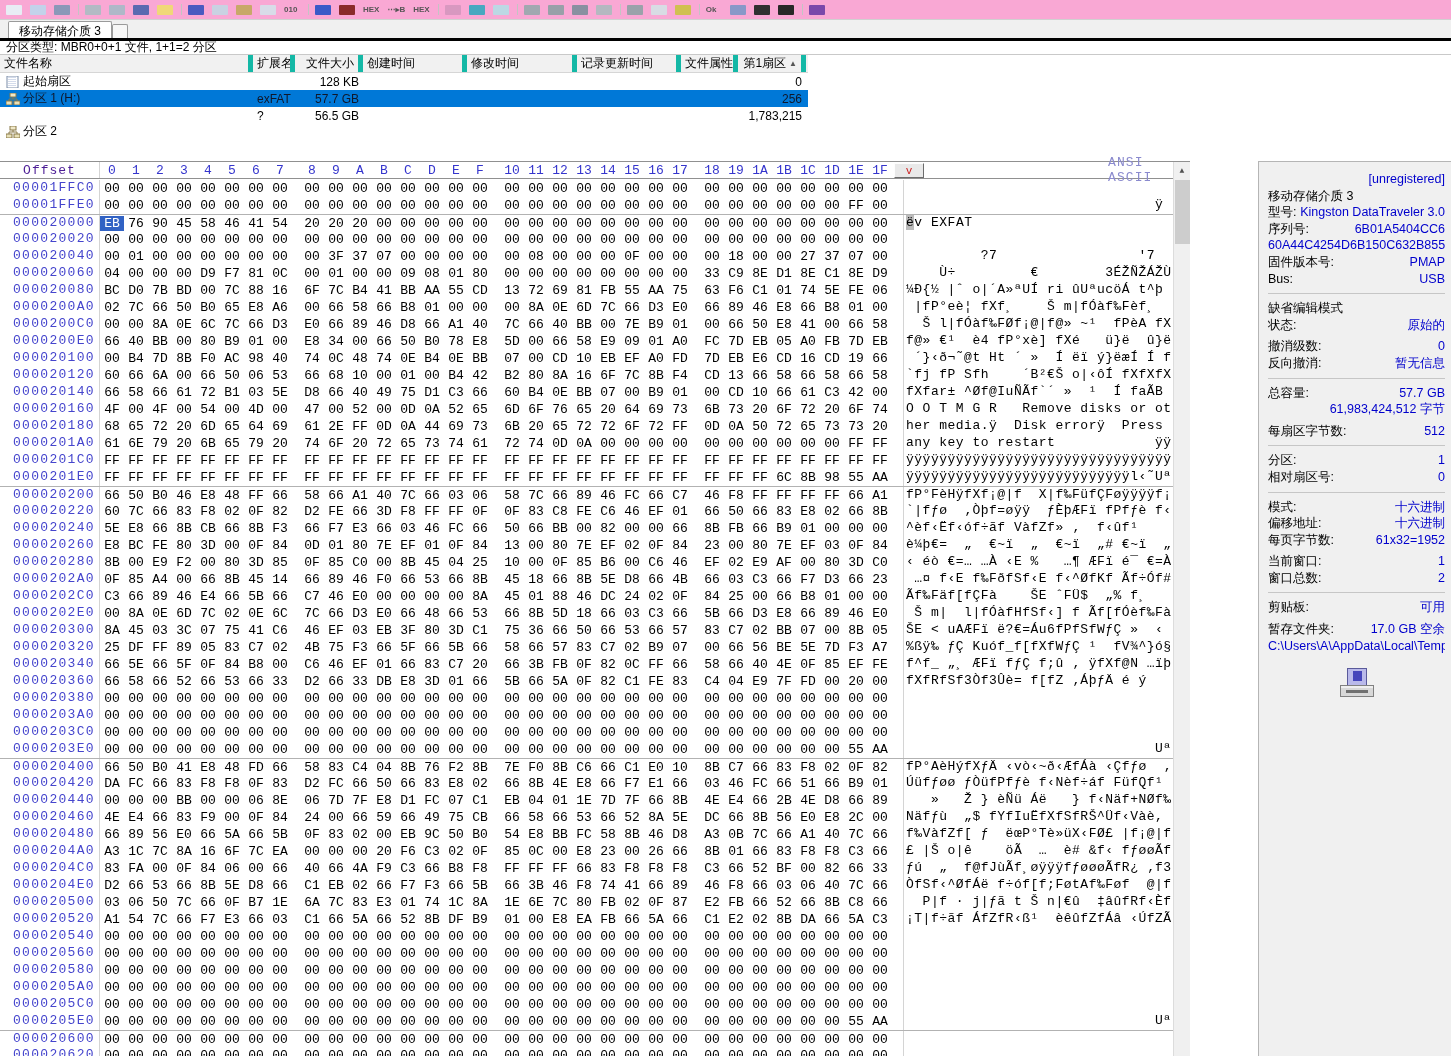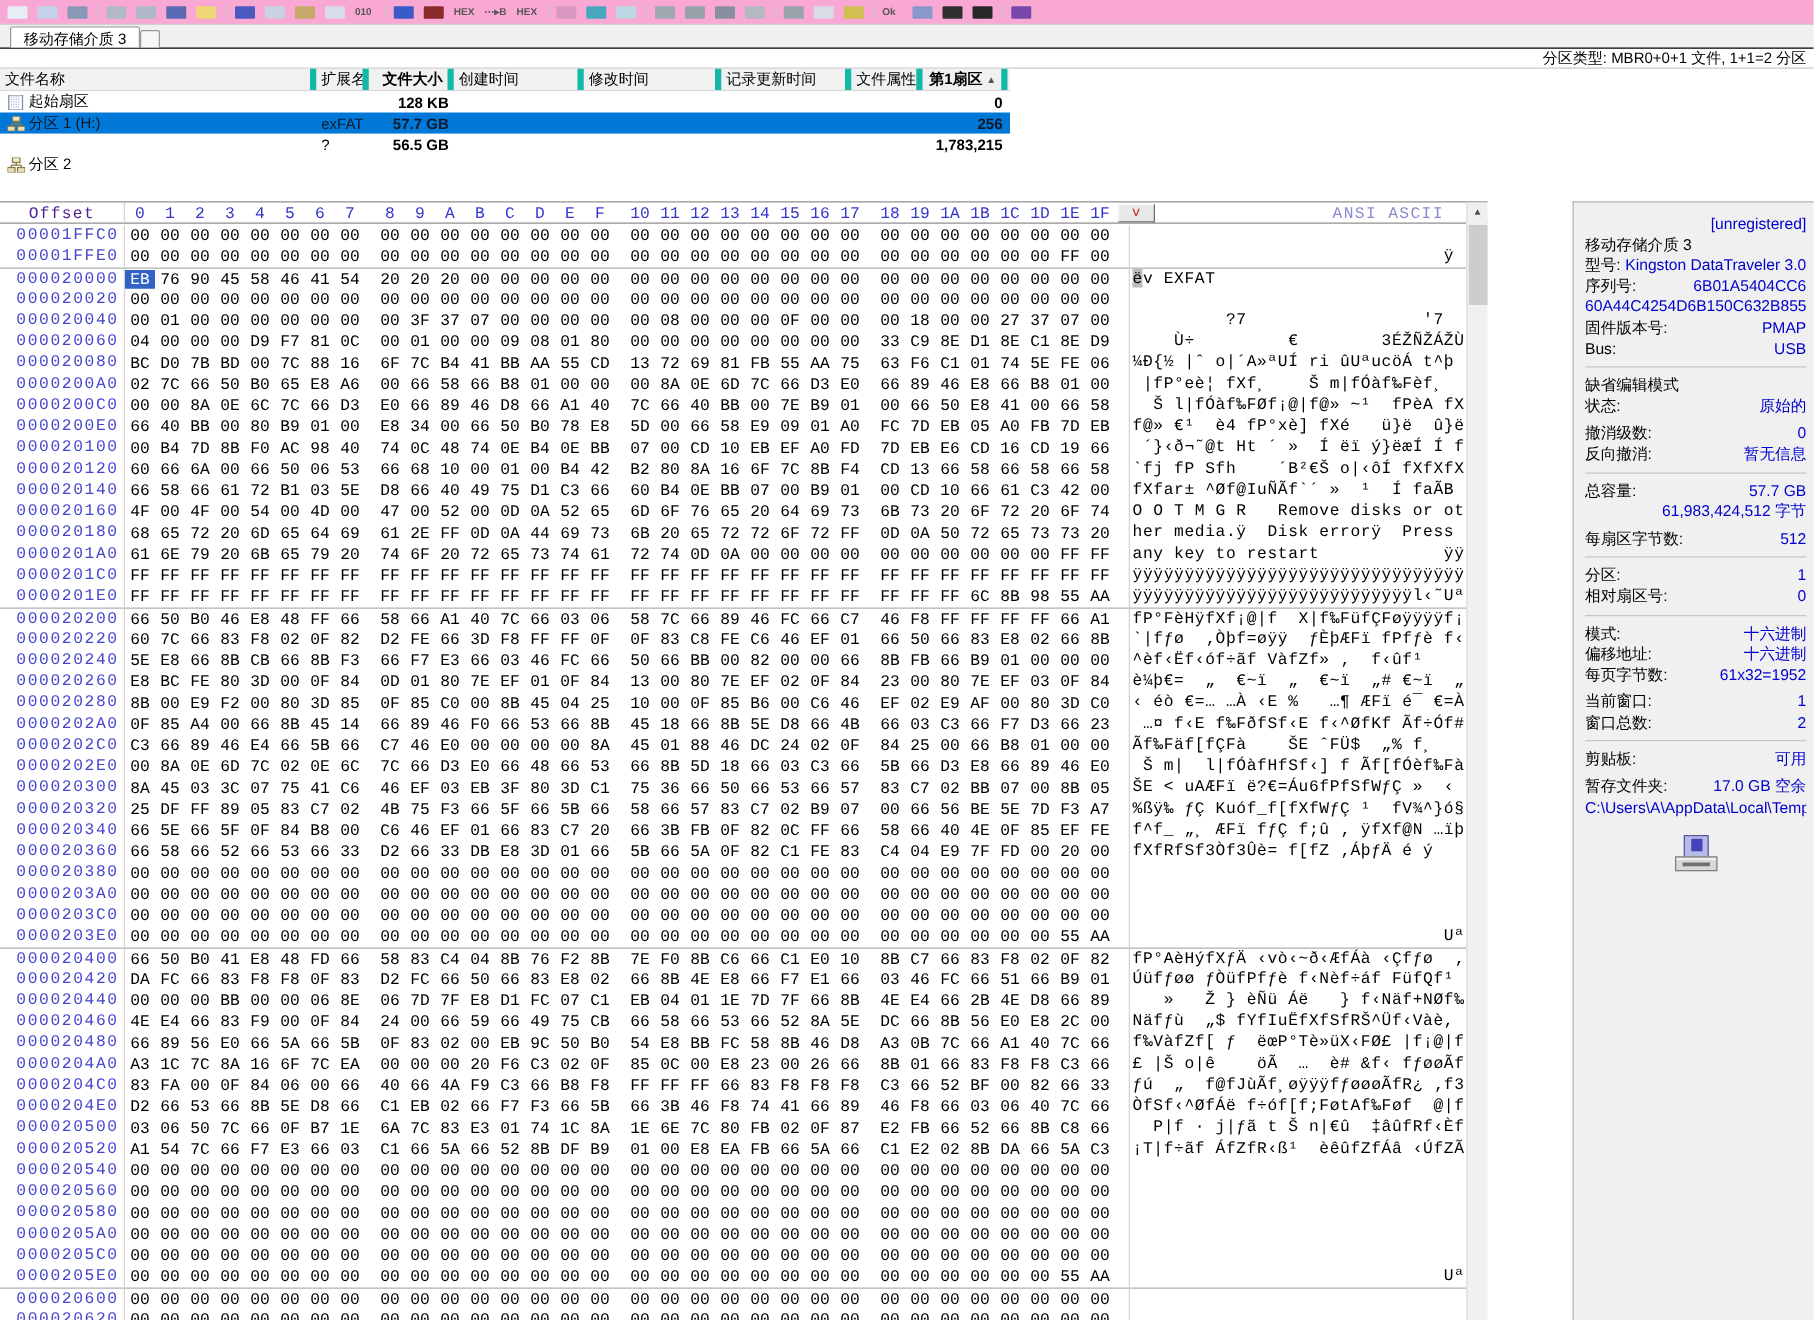--- a/index.html
+++ b/index.html
@@ -15,51 +15,51 @@
     color:#555; width:auto; min-width:16px; letter-spacing:0; }
   .tbsep { width:1px; height:11px; background:#c4c4c4; margin:0 6px 0 0; }
 
   
   .tabbar { height:18px; background:#f0f0f0; display:flex; align-items:flex-end; padding-left:8px; }
   .tab { background:#fff; border:1px solid #9a9a9a; border-bottom:none;
     border-radius:2px 2px 0 0; padding:1px 10px 2px 10px; font-size:12px; height:17px; }
   .tab.stub { width:16px; padding:0; height:14px; background:#f7f7f7; }
 
   
-  .infobar { height:17px; border-top:1px solid #000000; border-bottom:1px solid #c9c9c9;
-    display:flex; justify-content:flex-end; align-items:center;
+  .infobar { height:17px; border-top:3px solid #000000; border-bottom:1px solid #c9c9c9;
+    display:flex; justify-content:flex-start; align-items:center;
     padding:0 6px 0 6px; font-size:12px; }
 
   
   .filetable { width:808px; font-size:12px; }
   .thead { display:flex; height:18px; background:#f1f1f1; border-bottom:1px solid #d6d6d6; }
   .th { display:flex; align-items:center; padding:0 4px; border-right:5px solid #14b8a6;
     white-space:nowrap; overflow:hidden; }
   .tr { display:flex; height:17px; align-items:center; background:#fff; }
   .td { padding:0 4px; white-space:nowrap; overflow:hidden; display:flex; align-items:center; }
-  .right { justify-content:flex-end; text-align:right;font-weight:bold; }
+  .right { justify-content:flex-end; text-align:right; }
   .tr.sel { background:#0078d7; color:#0f172a; }
   .rowicon { width:14px; height:12px; margin:0 3px 0 2px; flex:0 0 auto; }
   .sortarrow { margin-left:3px; font-size:8px; color:#555; }
 
   
   .hexpanel { position:absolute; left:0; top:161px; width:1190px; bottom:0;
     border-top:1px solid #909090; background:#fff;
     font-family:"Liberation Mono", monospace; font-size:13px; }
   .hexheader { position:relative; height:17px; border-bottom:1px solid #909090;
     display:flex; align-items:center; }
   .offlabel { width:100px; text-align:center; color:#4c1d95;
     letter-spacing:1px; border-right:1px solid #d4d4d4; height:100%; line-height:17px; }
   .colnum { width:24px; text-align:center; color:#3535cd; }
   .bgroup { display:flex; margin-right:8px; }
   .bgroup:last-child { margin-right:0; }
   .vbtn { position:absolute; left:894px; top:1px; width:30px; height:15px;
     background:#e9e9e9; border:1px solid; border-color:#fdfdfd #6d6d6d #6d6d6d #fdfdfd;
     color:#c22; font:11px/12px "Liberation Mono",monospace; }
-  .enc { position:absolute; left:1066px; color:#8a8ace; letter-spacing:1.1px; }
+  .enc { position:absolute; left:1108px; color:#8a8ace; letter-spacing:1.1px; }
   .hexrows { position:absolute; top:18px; left:0; right:17px; bottom:0; overflow:hidden; }
   .hexrow { display:flex; height:17px; align-items:center; }
   .hexrow.sb { border-top:1px solid #b2b2b2; }
   .off { width:100px; padding-left:13px; color:#4545cd; letter-spacing:1.3px;
     border-right:1px solid #d4d4d4; height:100%; line-height:16px; }
   .byte { width:24px; text-align:center; color:#000; }
   .byte.selbyte { background:#3162c4; color:#fff; }
   .ascii { white-space:pre; letter-spacing:0.5px; margin-left:3px;
     border-left:1px solid #d4d4d4; padding-left:2px; height:100%; line-height:16px; }
   .selchar { background:#bbb; }

